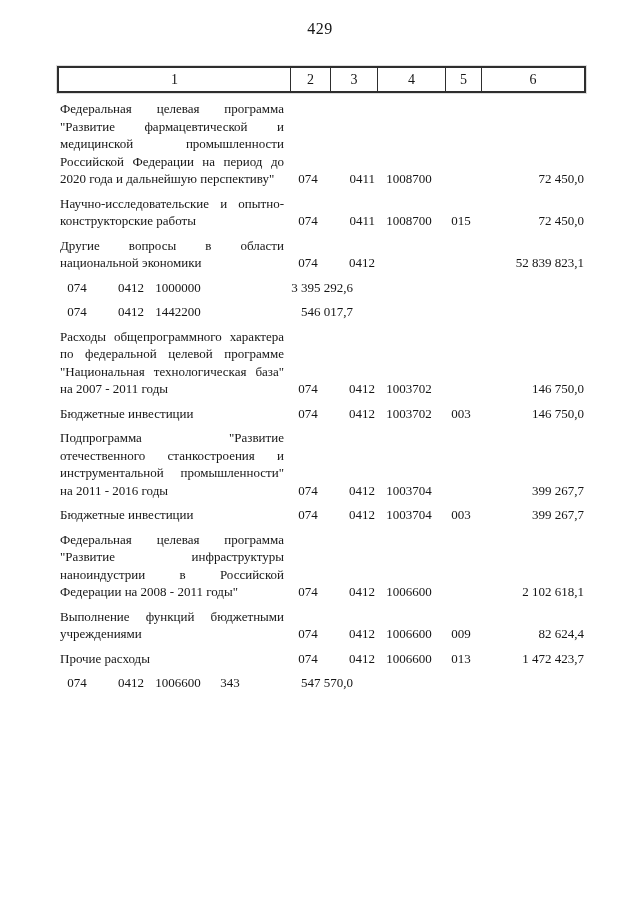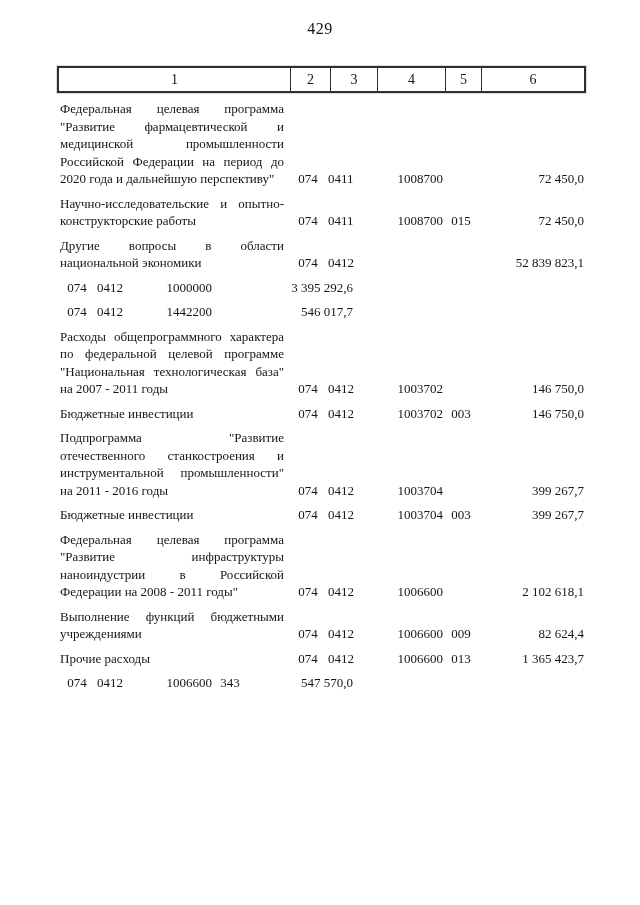--- a/index.html
+++ b/index.html
@@ -69,22 +69,22 @@
   .cell {
     box-sizing: border-box;
   }
   .cell-name {
     width: 231px;
     padding-left: 3px;
     padding-right: 4px;
     text-align: justify;
   }
   .cell-c2 { width: 40px;  text-align: center; }
-  .cell-c3 { width: 47px;  text-align: left; }
-  .cell-c4 { width: 68px;  text-align: right; }
+  .cell-c3 { width: 47px;  text-align: right; }
+  .cell-c4 { width: 68px;  text-align: center; }
   .cell-c5 { width: 36px;  text-align: center; }
   .cell-c6 { width: 107px; text-align: right; padding-right: 2px; }
 </style>
 </head>
 <body>
 
 <div class="page-number">429</div>
 
 <div class="budget-table">
 
@@ -194,21 +194,21 @@
     <div class="cell cell-c5">009</div>
     <div class="cell cell-c6">82 624,4</div>
   </div>
 
   <div class="trow">
     <div class="cell cell-name">Прочие расходы</div>
     <div class="cell cell-c2">074</div>
     <div class="cell cell-c3">0412</div>
     <div class="cell cell-c4">1006600</div>
     <div class="cell cell-c5">013</div>
-    <div class="cell cell-c6">1 365 423,7</div>
+    <div class="cell cell-c6">1 472 423,7</div>
   </div>
 
   <div class="trow">
     <div class="cell cell-c2">074</div>
     <div class="cell cell-c3">0412</div>
     <div class="cell cell-c4">1006600</div>
     <div class="cell cell-c5">343</div>
     <div class="cell cell-c6">547 570,0</div>
   </div>
 </div>

